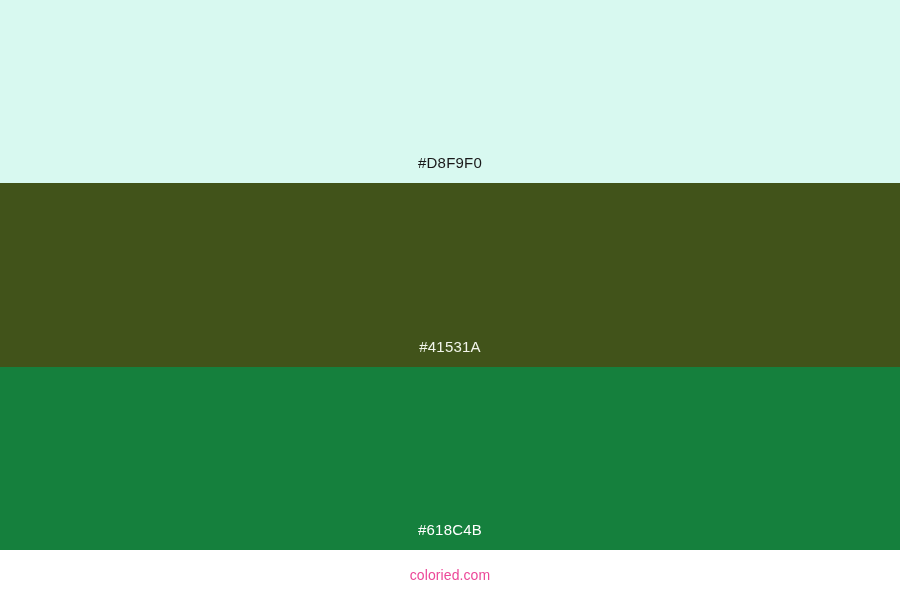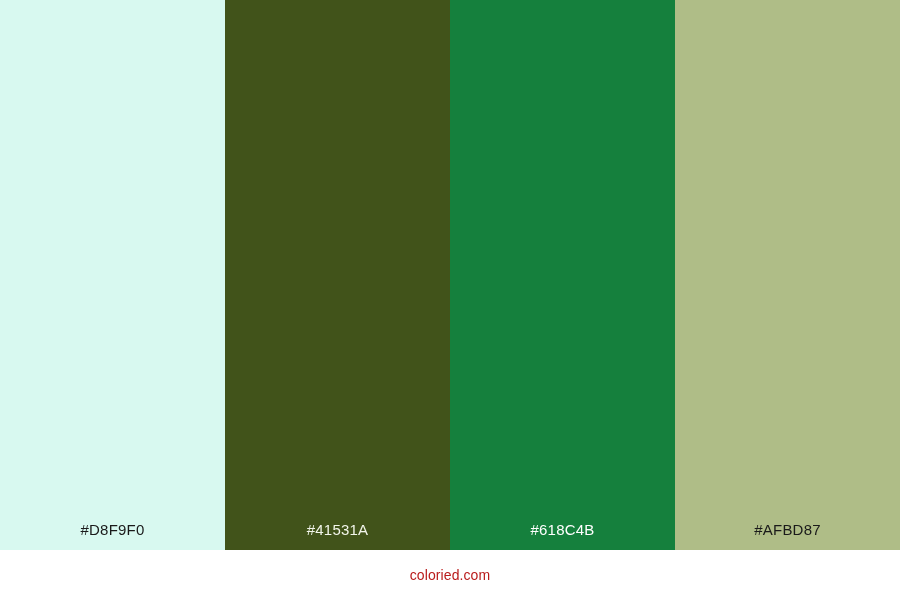--- a/index.html
+++ b/index.html
@@ -15,21 +15,21 @@
   }
   #palette-page {
     width: 900px;
     height: 600px;
     display: flex;
     flex-direction: column;
     background: #ffffff;
   }
   #swatch-strip {
     display: flex;
-    flex-direction: row;
+    flex-direction: column;
     width: 900px;
     height: 550px;
   }
   .swatch {
     flex: 1 1 0;
     height: 100%;
     position: relative;
     display: flex;
     align-items: flex-end;
     justify-content: center;
@@ -76,23 +76,20 @@
 
 
     <div class="swatch" style="background-color: rgb(65, 83, 26);">
       <span class="swatch-label" style="color: rgb(242, 245, 234);">#41531A</span>
     </div>
 
     <div class="swatch" style="background-color: #15803d;">
       <span class="swatch-label" style="color: rgb(255, 255, 255);">#618C4B</span>
     </div>
 
-    <div class="swatch" style="background-color: rgb(175, 189, 135);">
-      <span class="swatch-label" style="color: rgb(26, 26, 26);">#AFBD87</span>
-    </div>
 
   </div>
 
   <div id="footer-bar" style="height: 50px;">
-    <span id="site-credit" style="color: #b91c1c; text-align: center;">coloried.com</span>
+    <span id="site-credit" style="color: #ec4899; text-align: center;">coloried.com</span>
   </div>
 
 </div>
 
 </body></html>

